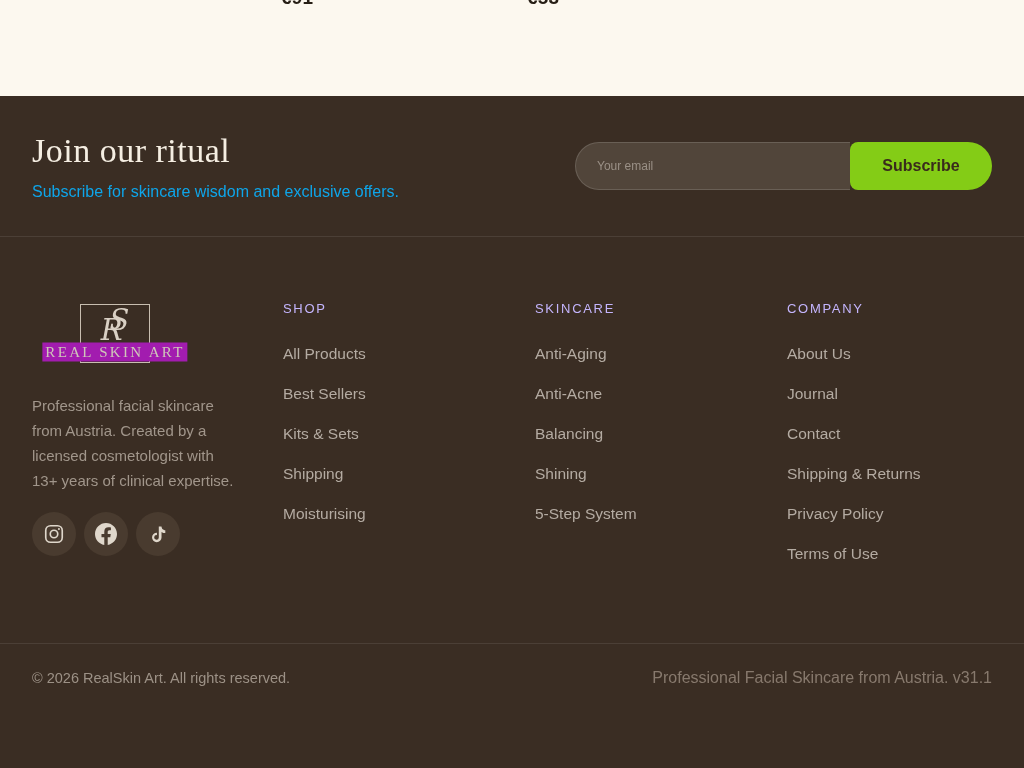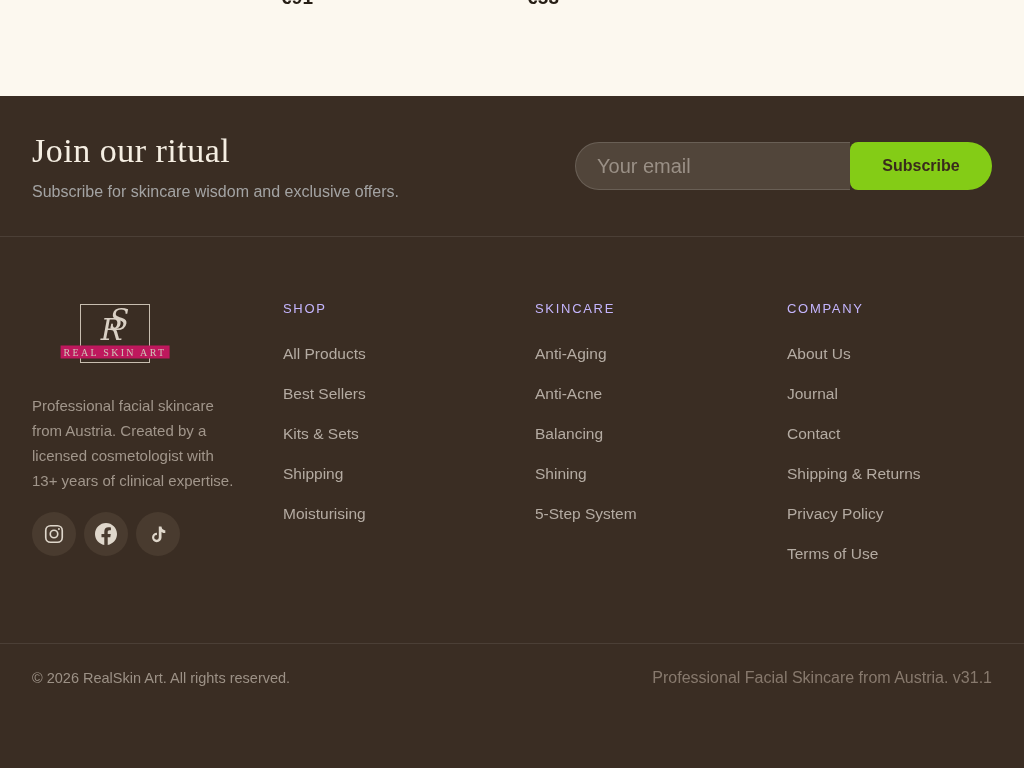--- a/index.html
+++ b/index.html
@@ -45,37 +45,37 @@
     margin: 0 0 13px 0;
     font-family: "Liberation Serif", serif;
     font-weight: 400;
     font-size: 34px;
     letter-spacing: 0.5px;
     color: #F5EEE2;
   }
   .nl-subtitle {
     margin: 0;
     font-size: 16px;
-    color: #a3a3a3;
+    color: #0ea5e9;
   }
   .nl-form {
     display: flex;
     width: 417px;
     height: 48px;
   }
   .email-input {
     flex: 1;
     min-width: 0;
     background: #51453A;
     border: 1px solid rgba(255,255,255,0.14);
     border-right: none;
     border-radius: 24px 0 0 24px;
     padding: 0 21px;
     font-family: "Liberation Sans", sans-serif;
-    font-size: 20px;
+    font-size: 12px;
     color: #5eead4;
     outline: none;
   }
   .email-input::placeholder { color: #9A9086; }
   .subscribe-btn {
     width: 142px;
     background: #84cc16;
     border: none;
     border-radius: 8px 24px 24px 8px;
     font-family: "Liberation Sans", sans-serif;
@@ -122,24 +122,24 @@
     font-style: italic;
     color: #D9D0C4;
     white-space: nowrap;
   }
   .mono-r { position: relative; top: 7px; font-size: 29px; }
   .mono-s { position: relative; top: -3px; margin-left: -13px; font-size: 29px; }
   .logo-wordmark {
     position: absolute;
     bottom: 10px; left: 50%;
     transform: translate(-50%, 50%);
-    background: #be185d;
+    background: #a21caf;
     padding: 1px 3px;
     font-family: "Liberation Serif", serif;
-    font-size: 10px;
+    font-size: 15px;
     letter-spacing: 2.3px;
     color: #CFC6B9;
     white-space: nowrap;
   }
   .brand-desc {
     width: 206px;
     margin: 30px 0 0 0;
     font-size: 15px;
     line-height: 25px;
     color: #A1968B;

